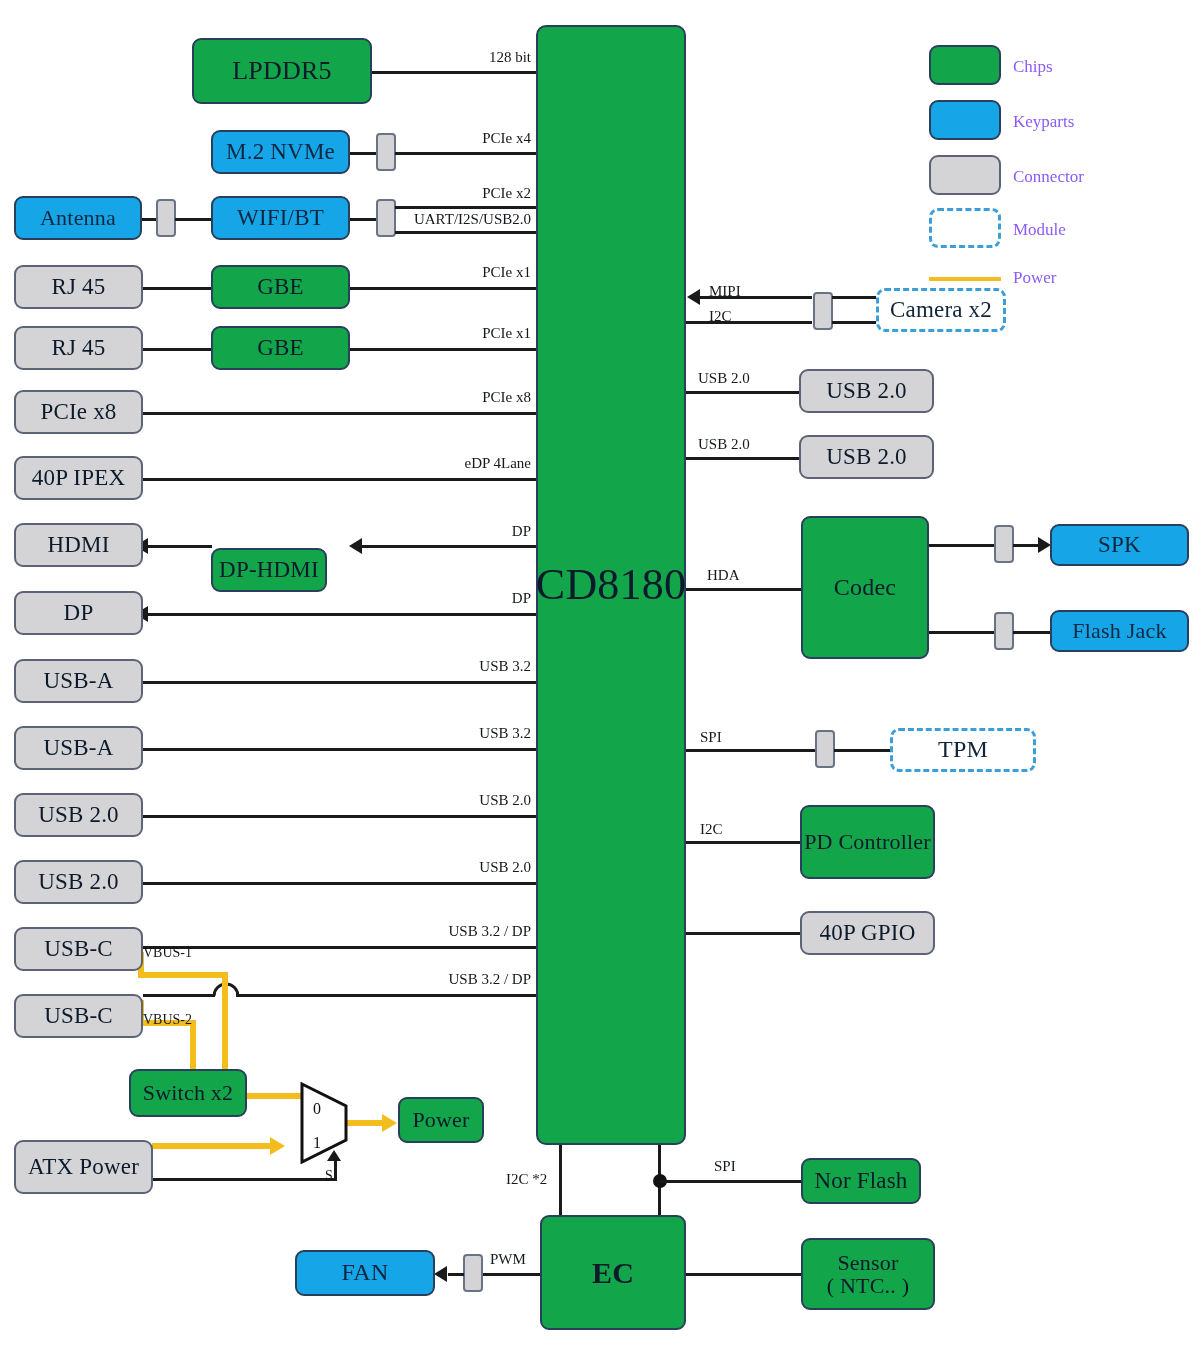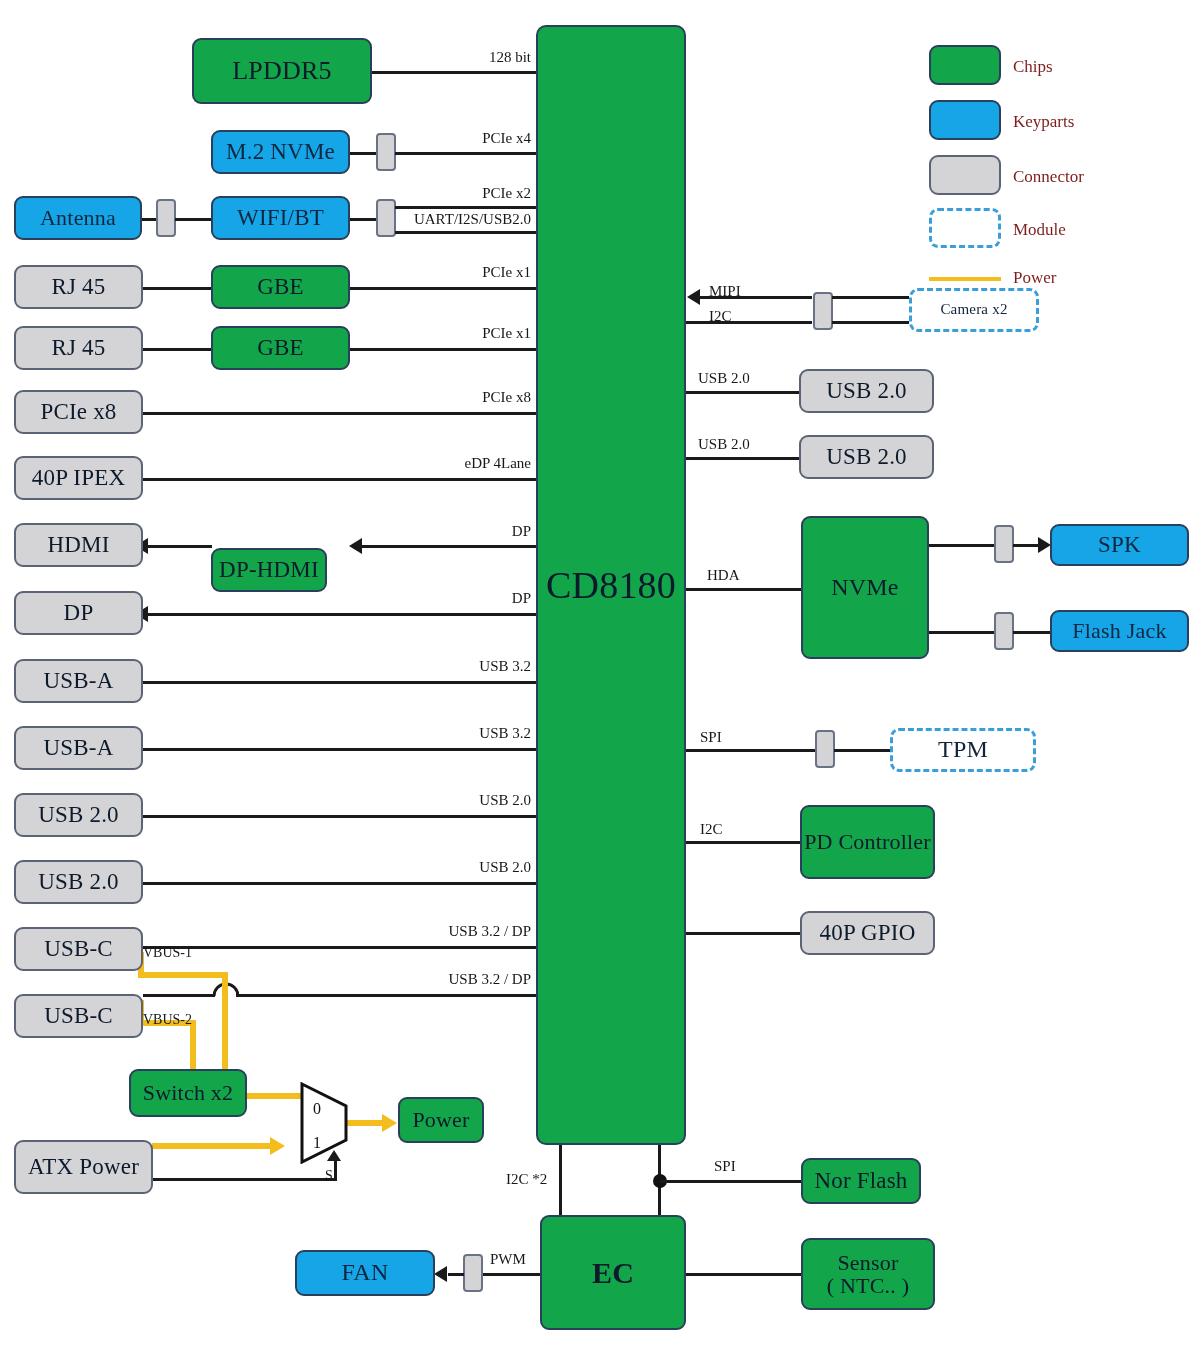--- a/index.html
+++ b/index.html
@@ -38,21 +38,21 @@
   
   .dot{position:absolute;width:14px;height:14px;border-radius:50%;background:#111;}
 
   
   .lbl{position:absolute;font-family:"Liberation Serif", serif;font-size:15px;color:#15181c;
        white-space:nowrap;line-height:1;}
   .lbl-r{text-align:right;}
 
   
   .lg-sw{position:absolute;width:72px;height:40px;border-radius:9px;box-sizing:border-box;}
-  .lg-txt{position:absolute;font-family:"Liberation Serif", serif;font-size:17px;color:#7f1d1d;white-space:nowrap;}
+  .lg-txt{position:absolute;font-family:"Liberation Serif", serif;font-size:17px;color:#8b5cf6;white-space:nowrap;}
   .lg-line{position:absolute;height:4px;background:#f2bd1d;}
 
   
   .mux{position:absolute;}
   .mux svg{display:block;}
   .muxnum{position:absolute;font-family:"Liberation Serif", serif;font-size:16px;color:#111;}
 
   
   .hop{position:absolute;}
 </style>
@@ -70,21 +70,21 @@
   <div class="lg-sw" style="left:929px;top:155px;background:#d4d4d6;border:2px solid #5c6377;"></div>
   <div class="lg-txt" style="left:1013px;top:167px;">Connector</div>
 
   <div class="lg-sw" style="left:929px;top:208px;background:#fff;border:3px dashed #3a9fd8;"></div>
   <div class="lg-txt" style="left:1013px;top:220px;">Module</div>
 
   <div class="lg-line" style="left:929px;top:277px;width:72px;"></div>
   <div class="lg-txt" style="left:1013px;top:268px;">Power</div>
 
   <div class="node bigchip" style="left:536px;top:25px;width:150px;height:1120px;">
-    <span style="font-size:38px;">CD8180</span>
+    <span style="font-size:44px;">CD8180</span>
   </div>
 
   <div class="w wh" style="left:372px;top:71px;width:164px;"></div>
 
   <div class="w wh" style="left:350px;top:152px;width:36px;"></div>
   <div class="pad" style="left:376px;top:133px;width:20px;height:38px;"></div>
   <div class="w wh" style="left:395px;top:152px;width:141px;"></div>
 
   <div class="w wh" style="left:132px;top:218px;width:33px;"></div>
   <div class="pad" style="left:156px;top:199px;width:20px;height:38px;"></div>
@@ -295,33 +295,33 @@
   <div class="dot" style="left:653px;top:1174px;"></div>
   <div class="w wh" style="left:660px;top:1180px;width:142px;"></div>
 
   <div class="w wh" style="left:686px;top:1273px;width:116px;"></div>
 
   <div class="w wh" style="left:481px;top:1273px;width:59px;"></div>
   <div class="pad" style="left:463px;top:1254px;width:20px;height:38px;"></div>
   <div class="w wh" style="left:448px;top:1273px;width:16px;"></div>
   <div class="arw arw-l" style="left:434px;top:1266px;"></div>
 
-  <div class="node module" style="left:909px;top:288px;width:130px;height:44px;font-size:15px;">
+  <div class="node module" style="left:876px;top:288px;width:130px;height:44px;font-size:23px;">
       <span>Camera x2</span>
     </div>
 
   <div class="node connector" style="left:799px;top:369px;width:135px;height:44px;font-size:23px;">
       <span>USB 2.0</span>
     </div>
   <div class="node connector" style="left:799px;top:435px;width:135px;height:44px;font-size:23px;">
       <span>USB 2.0</span>
     </div>
 
   <div class="node chip" style="left:801px;top:516px;width:128px;height:143px;font-size:24px;">
-      <span>NVMe</span>
+      <span>Codec</span>
     </div>
 
   <div class="node keypart" style="left:1050px;top:524px;width:139px;height:42px;font-size:23px;">
       <span>SPK</span>
     </div>
   <div class="node keypart" style="left:1050px;top:610px;width:139px;height:42px;font-size:22px;">
       <span>Flash Jack</span>
     </div>
 
   <div class="node module" style="left:890px;top:728px;width:146px;height:44px;font-size:24px;">

